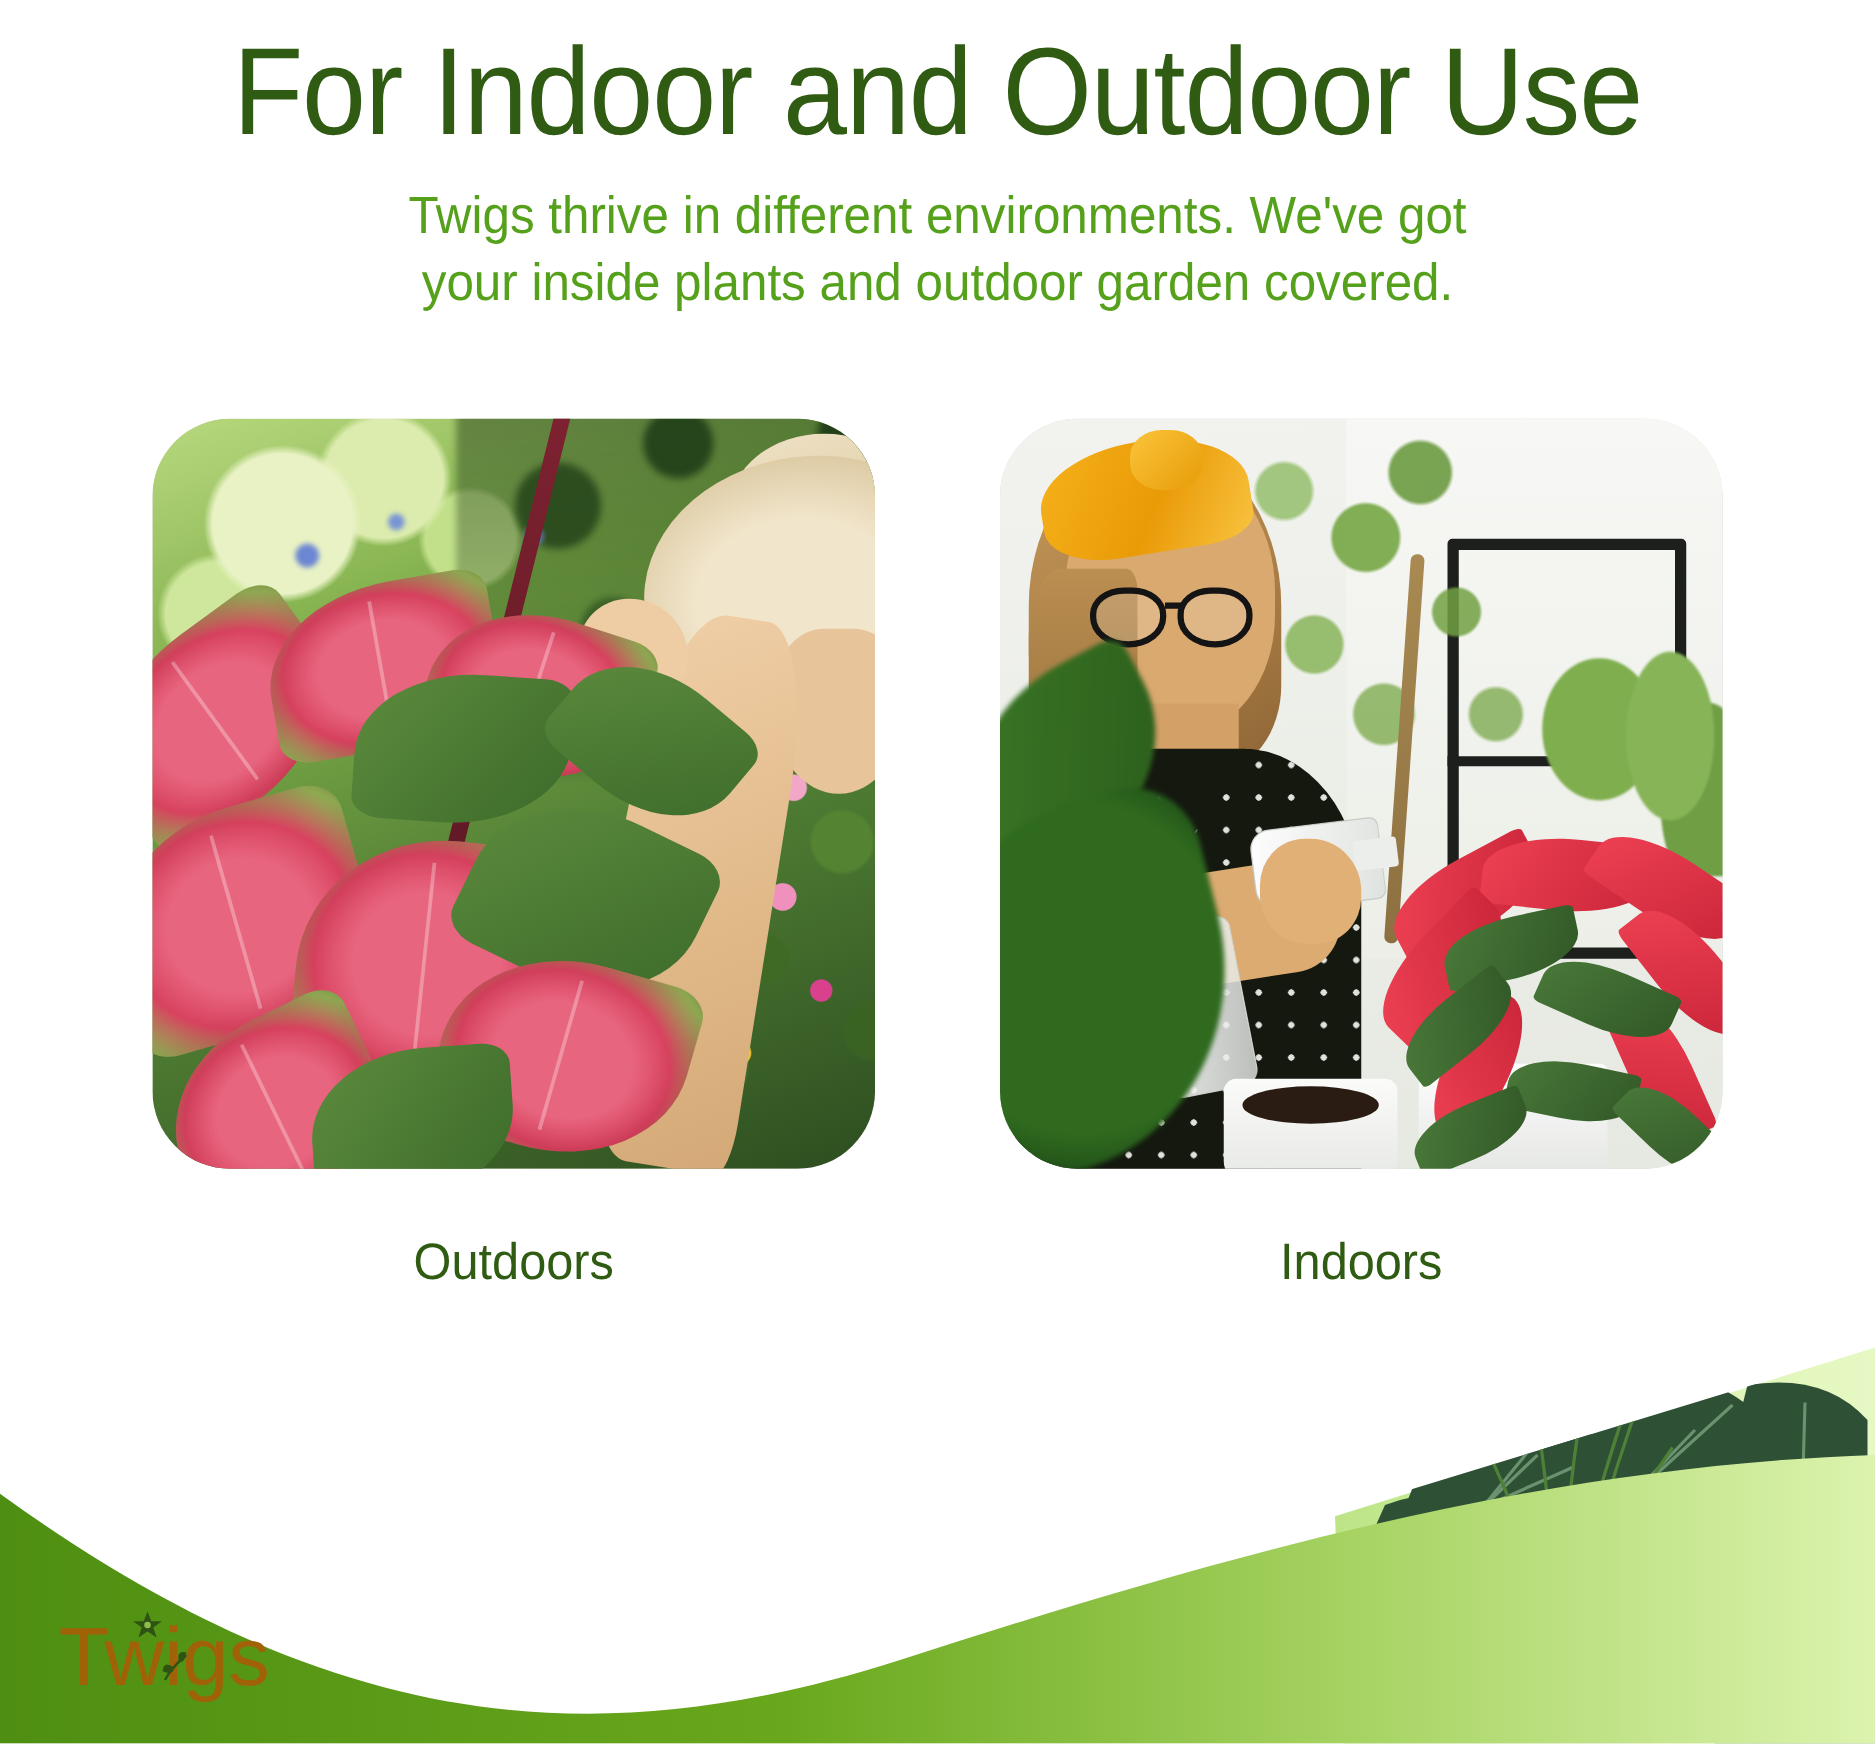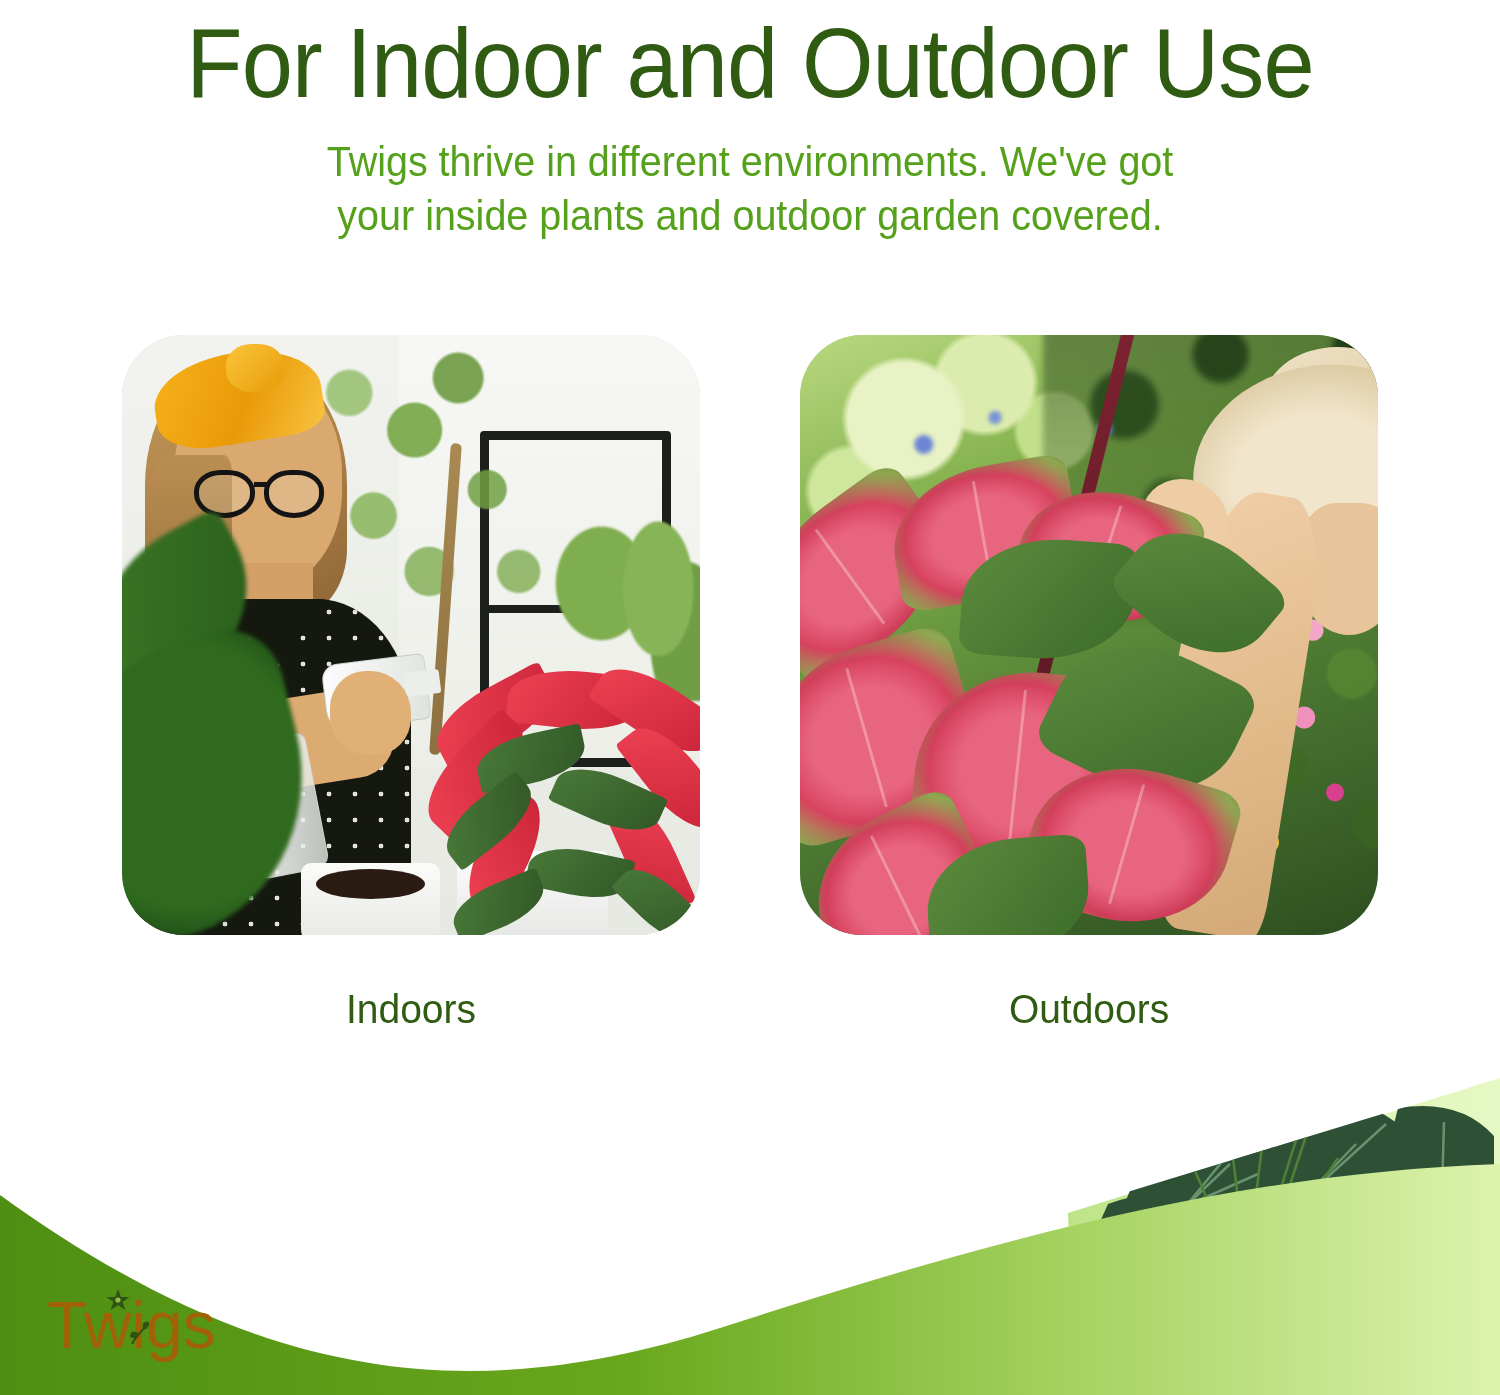--- a/index.html
+++ b/index.html
@@ -5,21 +5,21 @@
   * { margin:0; padding:0; box-sizing:border-box; }
   html,body { width:1500px; height:1395px; }
   body {
     background:#ffffff;
     font-family:"Liberation Sans", sans-serif;
     overflow:hidden;
     position:relative;
   }
 
   
-  .header { width:1500px; padding-top:8px; text-align:center; }
+  .header { width:1500px; padding-top:18px; text-align:center; }
   .headline {
     font-family:"Liberation Sans", sans-serif;
     font-size:99px;
     line-height:1.12;
     font-weight:400;
     color:#2F5B12;
     letter-spacing:-1px;
     transform:scaleX(0.93);
     transform-origin:center top;
     white-space:nowrap;
@@ -350,20 +350,52 @@
 
 <div class="header">
   <div class="headline">For Indoor and Outdoor Use</div>
   <div class="subtitle">
     <span>Twigs thrive in different environments. We've got</span>
     <span>your inside plants and outdoor garden covered.</span>
   </div>
 </div>
 
 <div class="cards">
+
+  <div class="card-wrap">
+    <div class="photo">
+      <div class="out-bg"></div>
+      <div class="out-hedge"></div>
+      <div class="out-bluebits"></div>
+      <div class="out-greens"></div>
+      <div class="out-flowers"></div>
+
+      <div class="out-hat-crown"></div>
+      <div class="out-hat"></div>
+      <div class="out-face"></div>
+      <div class="out-arm"></div>
+      <div class="out-stake"></div>
+      <div class="out-hand"></div>
+
+      <div>
+        <span class="cal" style="left:-8%; top:28%; width:34%; height:24%; transform:rotate(-36deg);"></span>
+        <span class="cal" style="left:16%; top:22%; width:32%; height:22%; transform:rotate(-10deg);"></span>
+        <span class="cal" style="left:38%; top:26%; width:30%; height:22%; transform:rotate(18deg);"></span>
+        <span class="calg" style="left:28%; top:34%; width:30%; height:20%; transform:rotate(4deg);"></span>
+        <span class="cal" style="left:-6%; top:52%; width:36%; height:30%; transform:rotate(-16deg);"></span>
+        <span class="cal" style="left:20%; top:56%; width:36%; height:32%; transform:rotate(6deg);"></span>
+        <span class="calg" style="left:44%; top:52%; width:32%; height:24%; transform:rotate(26deg);"></span>
+        <span class="cal" style="left:40%; top:72%; width:34%; height:26%; transform:rotate(16deg);"></span>
+        <span class="cal" style="left:2%;  top:80%; width:30%; height:24%; transform:rotate(-26deg);"></span>
+        <span class="calg" style="left:22%; top:84%; width:28%; height:20%; transform:rotate(-4deg);"></span>
+        <span class="calg" style="left:56%; top:34%; width:26%; height:18%; transform:rotate(40deg);"></span>
+      </div>
+    </div>
+    <div class="caption">Outdoors</div>
+  </div>
 
   <div class="card-wrap">
     <div class="photo">
       <div class="ind-bg"></div>
       <div class="ind-wall"></div>
       <div class="ind-shelf"></div>
       <div class="ind-tree1 leafy"></div>
       <div class="ind-stem"></div>
       <div class="ind-potplant"></div>
       <div class="ind-potplant2"></div>
@@ -403,52 +435,20 @@
         <b style="left:8%;  top:44%; width:32%; height:16%; transform:rotate(-38deg);"></b>
         <b style="left:36%; top:62%; width:32%; height:16%; transform:rotate(12deg);"></b>
         <b style="left:62%; top:74%; width:30%; height:15%; transform:rotate(44deg);"></b>
         <b style="left:12%; top:74%; width:30%; height:15%; transform:rotate(-22deg);"></b>
       </div>
 
       <div class="ind-fg-leaf2"></div>
       <div class="ind-fg-leaf"></div>
     </div>
     <div class="caption">Indoors</div>
-  </div>
-
-  <div class="card-wrap">
-    <div class="photo">
-      <div class="out-bg"></div>
-      <div class="out-hedge"></div>
-      <div class="out-bluebits"></div>
-      <div class="out-greens"></div>
-      <div class="out-flowers"></div>
-
-      <div class="out-hat-crown"></div>
-      <div class="out-hat"></div>
-      <div class="out-face"></div>
-      <div class="out-arm"></div>
-      <div class="out-stake"></div>
-      <div class="out-hand"></div>
-
-      <div>
-        <span class="cal" style="left:-8%; top:28%; width:34%; height:24%; transform:rotate(-36deg);"></span>
-        <span class="cal" style="left:16%; top:22%; width:32%; height:22%; transform:rotate(-10deg);"></span>
-        <span class="cal" style="left:38%; top:26%; width:30%; height:22%; transform:rotate(18deg);"></span>
-        <span class="calg" style="left:28%; top:34%; width:30%; height:20%; transform:rotate(4deg);"></span>
-        <span class="cal" style="left:-6%; top:52%; width:36%; height:30%; transform:rotate(-16deg);"></span>
-        <span class="cal" style="left:20%; top:56%; width:36%; height:32%; transform:rotate(6deg);"></span>
-        <span class="calg" style="left:44%; top:52%; width:32%; height:24%; transform:rotate(26deg);"></span>
-        <span class="cal" style="left:40%; top:72%; width:34%; height:26%; transform:rotate(16deg);"></span>
-        <span class="cal" style="left:2%;  top:80%; width:30%; height:24%; transform:rotate(-26deg);"></span>
-        <span class="calg" style="left:22%; top:84%; width:28%; height:20%; transform:rotate(-4deg);"></span>
-        <span class="calg" style="left:56%; top:34%; width:26%; height:18%; transform:rotate(40deg);"></span>
-      </div>
-    </div>
-    <div class="caption">Outdoors</div>
   </div>
 </div>
 
 <div class="footer">
   <svg width="1500" height="317" viewBox="0 0 1500 317">
     <defs>
       <linearGradient id="gwave" x1="0" y1="0" x2="1" y2="0">
         <stop offset="0" stop-color="#4E8E12"></stop>
         <stop offset="0.42" stop-color="#69A81C"></stop>
         <stop offset="0.72" stop-color="#A6D362"></stop>

